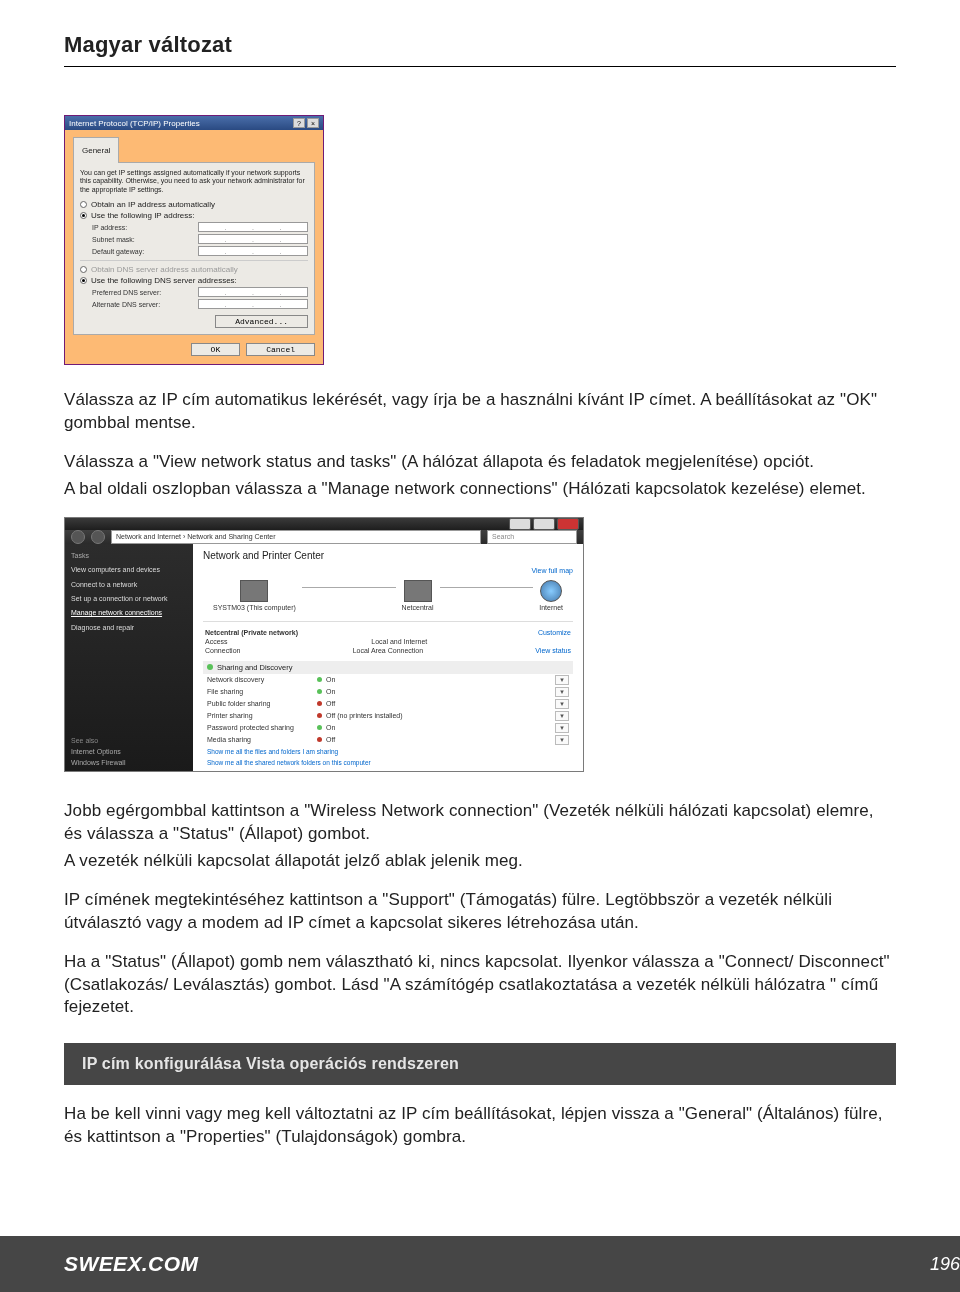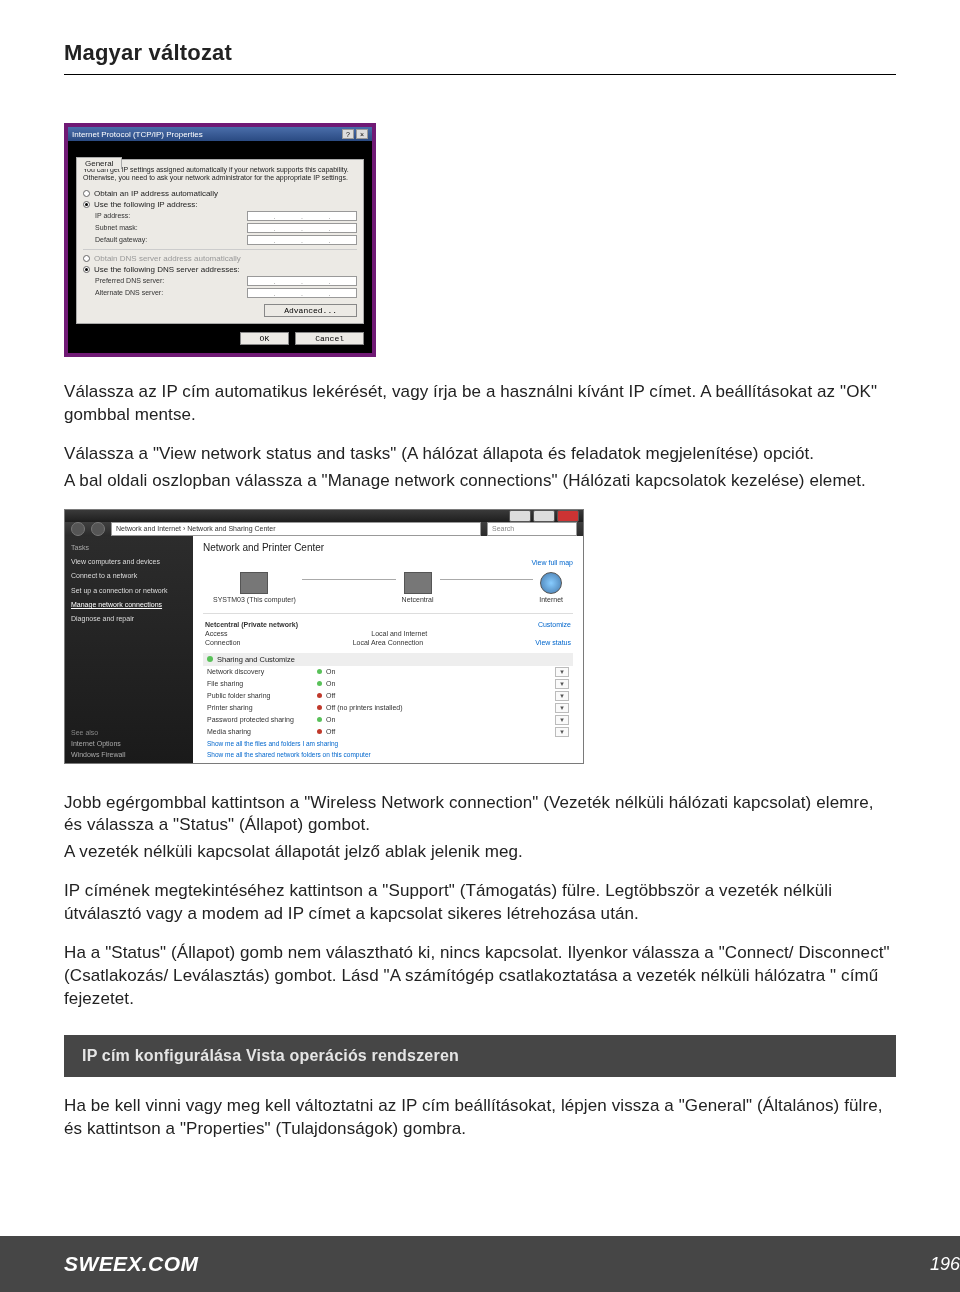--- a/index.html
+++ b/index.html
@@ -6,39 +6,38 @@
   body {
     width: 960px;
     height: 1292px;
     background: #fff;
     font-family: Arial, Helvetica, sans-serif;
     position: relative;
     color: #222;
   }
   .page {
     padding: 32px 64px 0 64px;
-    margin-top: 8px;
   }
   .header-title {
     font-size: 22px;
     font-weight: bold;
     margin-bottom: 8px;
     letter-spacing: 0.2px;
   }
   .hr {
     border: none;
     border-top: 1px solid #000;
     margin-bottom: 48px;
   }
 
   
   .ip-dialog {
-    width: 312px;
-    border: 4px solid #701a75;
-    background: #000000;
+    width: 260px;
+    border: 1px solid #701a75;
+    background: #fdba74;
     font-size: 8px;
     margin-bottom: 24px;
   }
   .ip-titlebar {
     background: linear-gradient(to bottom, #4a6eaa, #2a4a82);
     color: #fff;
     padding: 2px 4px;
     display: flex;
     justify-content: space-between;
     align-items: center;
@@ -48,24 +47,24 @@
   .ip-titlebar .btn {
     width: 12px; height: 10px; background: #ddd; border: 1px solid #999;
     display: inline-flex; align-items: center; justify-content: center; font-size: 7px; color: #000;
   }
   .ip-body { padding: 6px 8px 8px 8px; }
   .ip-tab {
     display: inline-block;
     border: 1px solid #aaa;
     border-bottom: none;
     background: #eceae5;
-    padding: 1px 8px;
+    padding: 8px 8px;
     font-size: 8px;
     position: relative;
-    top: 10px;
+    top: 1px;
   }
   .ip-panel {
     border: 1px solid #aaa;
     padding: 6px;
     background: #eceae5;
   }
   .ip-desc { font-size: 7px; line-height: 1.2; margin-bottom: 6px; }
   .ip-group-sep { border-top: 1px solid #ccc; margin: 4px 0; }
   .ip-radio-row { display: flex; align-items: center; gap: 4px; margin: 2px 0; }
   .ip-radio { width: 7px; height: 7px; border: 1px solid #666; border-radius: 50%; background: #fff; display: inline-block; position: relative; }
@@ -359,21 +358,21 @@
           </div>
           <div class="vista-row">
             <span>Connection</span>
             <span>Local Area Connection</span>
             <span class="rlink">View status</span>
           </div>
         </div>
 
         <div class="vista-sharing-head">
           <span class="dot"></span>
-          <span>Sharing and Customize</span>
+          <span>Sharing and Discovery</span>
         </div>
         <div class="vista-sh-row">
           <span class="lbl">Network discovery</span>
           <span class="dot"></span>
           <span class="val">On</span>
           <span class="arrow">▾</span>
         </div>
         <div class="vista-sh-row">
           <span class="lbl">File sharing</span>
           <span class="dot"></span>

